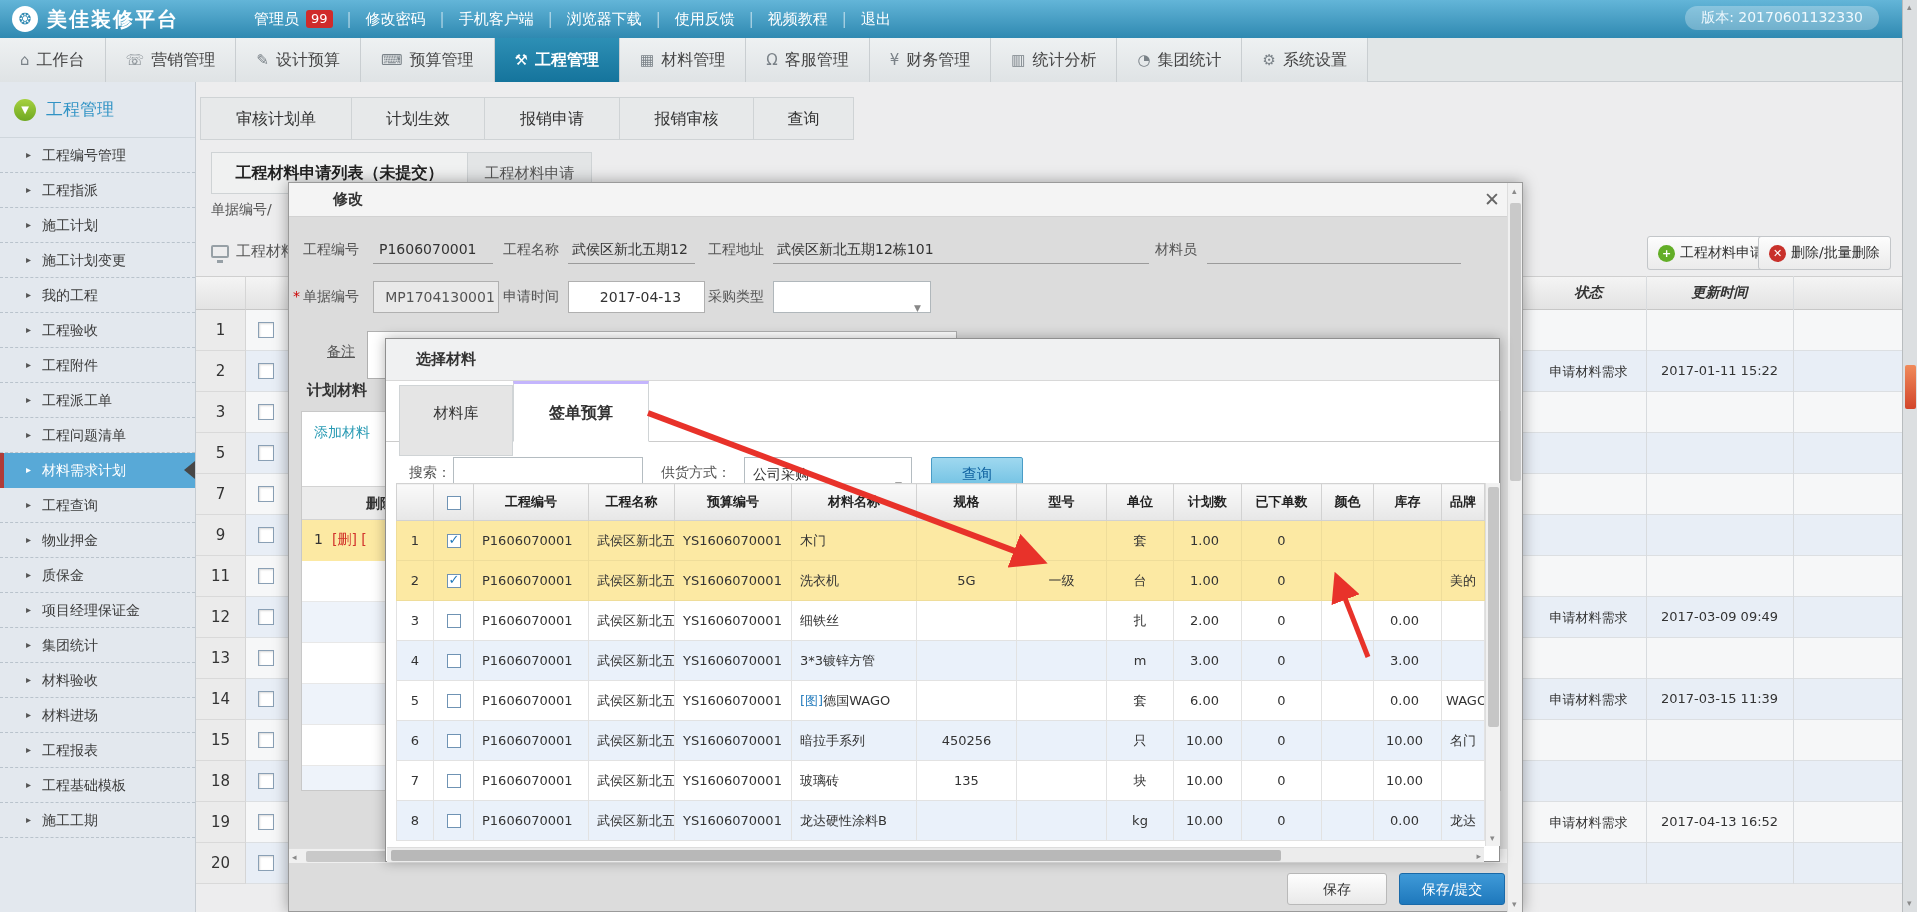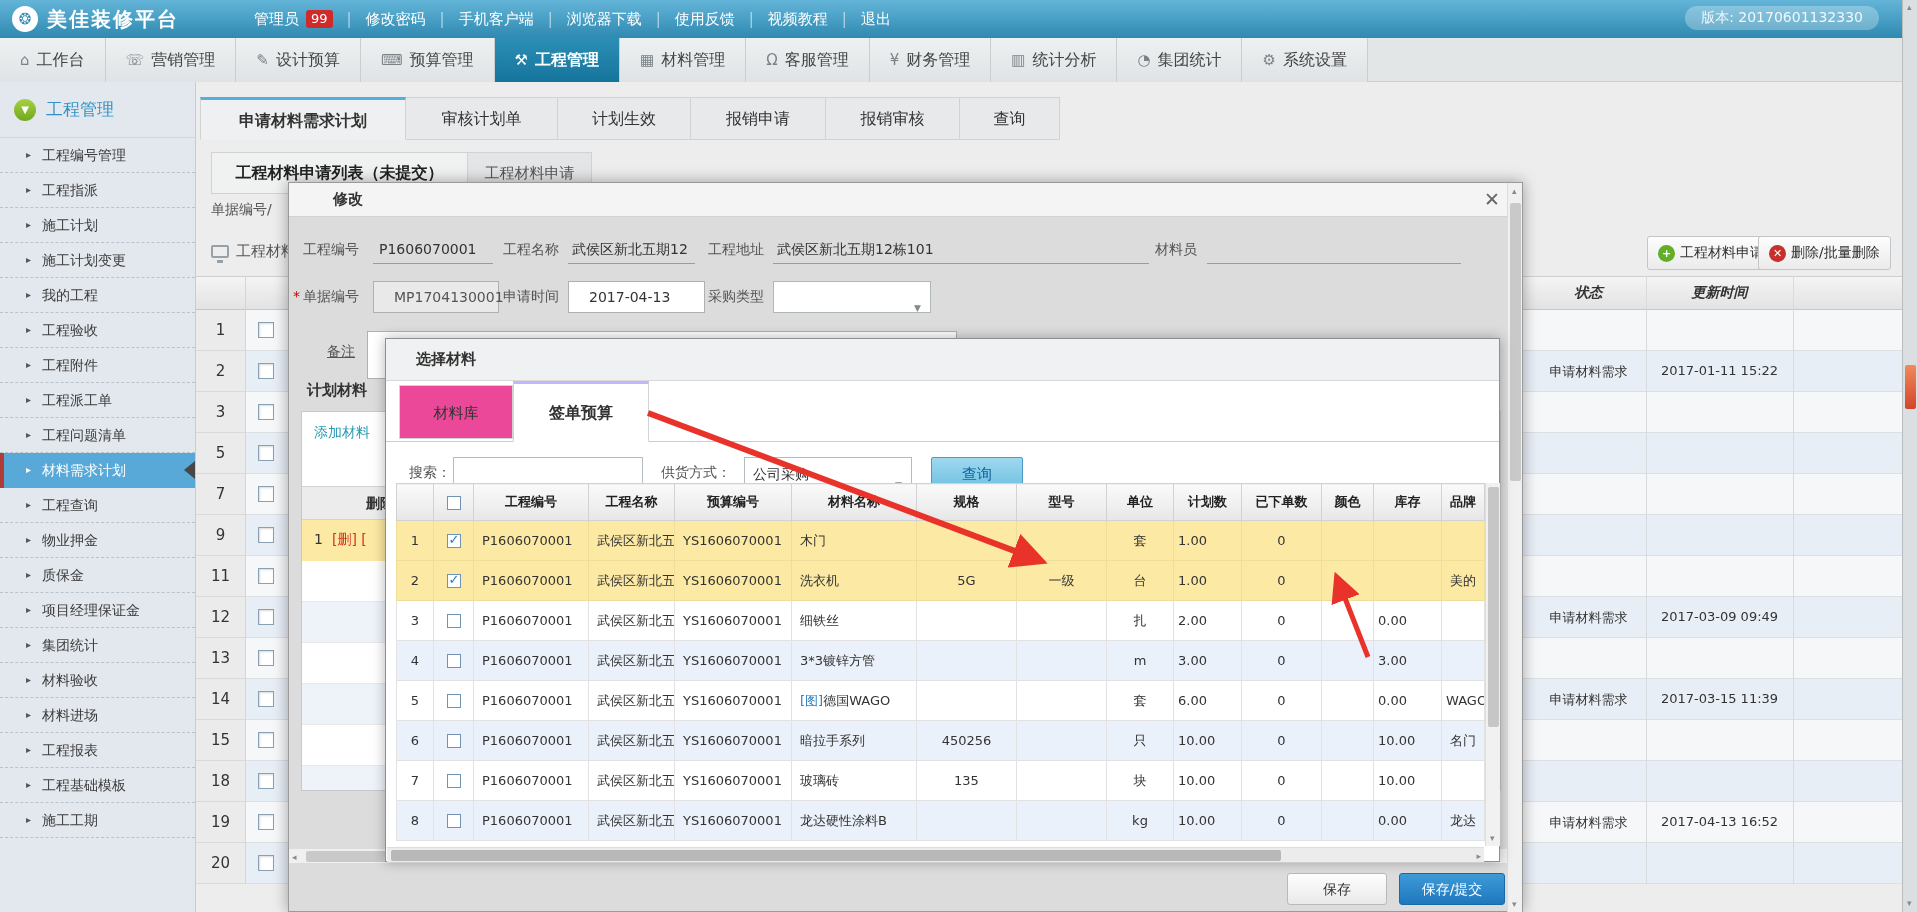--- a/index.html
+++ b/index.html
@@ -88,21 +88,21 @@
   
   #modal{left:288px;top:182px;width:1235px;height:730px;background:#dcdcdc;border:1px solid #9a9a9a;
          box-shadow:0 0 14px rgba(0,0,0,.35);z-index:10;}
   #modal-titlebar{left:0;top:0;width:100%;height:34px;background:#f4f4f4;border-bottom:1px solid #d2d2d2;}
   #modal-title{position:absolute;left:44px;top:7px;font-size:15px;font-weight:bold;color:#333;}
   #modal-close{position:absolute;right:22px;top:5px;font-size:19px;color:#666;cursor:pointer;}
   .fld-label{position:absolute;font-size:14px;color:#555;}
   .fld-value{position:absolute;font-size:14px;color:#333;}
   .fld-uline{position:absolute;border-bottom:1px solid #9b9b9b;height:1px;}
   .fld-box{position:absolute;height:32px;border:1px solid #b0b0b0;background:#fff;font-size:14px;color:#333;
-           line-height:30px;padding-left:20px;}
+           line-height:30px;padding-left:8px;text-align:center;}
   .fld-box.ro{background:#e9e9e9;color:#555;}
   .fld-star{position:absolute;color:#cc0000;font-size:14px;}
   .fld-select{position:absolute;height:32px;border:1px solid #b0b7bb;background:#fff;font-size:14px;color:#333;
               line-height:30px;padding-left:8px;}
   .sel-arrow{position:absolute;right:9px;top:11px;font-size:9px;color:#888;}
   #plan-title{position:absolute;left:18px;top:198px;font-size:15px;font-weight:bold;color:#333;}
   #plan-panel{position:absolute;left:12px;top:228px;width:1200px;height:380px;background:#fff;
               border:1px solid #c8c8c8;overflow:hidden;}
   #add-material{position:absolute;left:12px;top:12px;font-size:14px;color:#2a9bb4;cursor:pointer;}
   #plan-headbar{position:absolute;left:0;top:74px;width:1200px;height:34px;background:#ececec;
@@ -123,43 +123,43 @@
   #modal-save-submit{position:absolute;left:1110px;top:690px;width:106px;height:32px;
               background:linear-gradient(#3f9ad8,#1e78bc);border:1px solid #1a6aa9;border-radius:3px;
               font-size:14px;color:#fff;text-align:center;line-height:30px;cursor:pointer;}
 
   
   #picker{left:385px;top:338px;width:1115px;height:524px;background:#fff;border:1px solid #8f8f8f;
           box-shadow:0 0 12px rgba(0,0,0,.3);z-index:20;}
   #picker-titlebar{position:absolute;left:0;top:0;width:100%;height:42px;background:#f0f1f2;border-bottom:1px solid #d8d8d8;}
   #picker-title{position:absolute;left:30px;top:11px;font-size:15px;font-weight:bold;color:#333;}
   #picker-tabbar{position:absolute;left:0;top:42px;width:100%;height:61px;border-bottom:1px solid #ccc;}
-  .picker-tab{position:absolute;top:4px;height:54px;line-height:55px;text-align:center;font-size:15px;color:#333;
-              background:#ec4899;border:1px solid #d0d4d6;cursor:pointer;}
+  .picker-tab{position:absolute;top:4px;height:71px;line-height:55px;text-align:center;font-size:15px;color:#333;
+              background:#e5e5e5;border:1px solid #d0d4d6;cursor:pointer;}
   .picker-tab.active{top:0;height:61px;line-height:58px;background:#fff;border-bottom:1px solid #fff;
               border-top:3px solid #c4b5fd;font-weight:bold;font-size:16px;}
   #picker-search-label{position:absolute;left:23px;top:125px;font-size:14px;color:#555;}
   #picker-search-input{position:absolute;left:67px;top:118px;width:190px;height:34px;border:1px solid #b4bcc1;background:#fff;}
   #picker-supply-label{position:absolute;left:275px;top:125px;font-size:14px;color:#555;}
   #picker-supply-select{position:absolute;left:358px;top:118px;width:168px;height:34px;border:1px solid #b4bcc1;
               background:#fff;font-size:14px;color:#333;line-height:32px;padding-left:8px;}
   #picker-query{position:absolute;left:545px;top:118px;width:92px;height:34px;
               background:linear-gradient(#9fd8ef,#6cbfe2);border:1px solid #4a9cc6;border-radius:2px;
               font-size:15px;color:#0f62a0;text-align:center;line-height:32px;cursor:pointer;}
   #picker-table-wrap{position:absolute;left:10px;top:144px;}
   table.ptable{border-collapse:collapse;table-layout:fixed;width:1088px;font-size:13px;color:#333;}
   table.ptable th{height:37px;background:linear-gradient(#fafafa,#e7e7e7);border:1px solid #d2d2d2;
                   font-size:13px;font-weight:bold;color:#222;text-align:center;padding:0;}
   table.ptable td{height:40px;border:1px solid #e2e2e2;padding:0 4px;overflow:hidden;white-space:nowrap;}
   tr.p-plain td{background:#fff;}
   tr.p-alt td{background:#eaf1fa;}
   tr.p-hl td{background:#fce9a3;border-color:#efdd9a;}
   .c-left{text-align:left;padding-left:8px !important;}
   .c-center{text-align:center;}
-  .c-right{text-align:left;padding-right:10px !important;}
+  .c-right{text-align:center;padding-right:10px !important;}
   .cbx{display:inline-block;width:14px;height:14px;border:1px solid #6f93b4;background:#fff;position:relative;vertical-align:middle;}
   .cbx.checked::after{content:"✓";position:absolute;left:1px;top:-3px;color:#1f78b8;font-size:13px;font-weight:bold;}
   .mat-link{color:#2a7fbe;cursor:pointer;}
   #picker-vscroll{position:absolute;left:1099px;top:144px;width:15px;height:363px;background:#f1f1f1;border-left:1px solid #ddd;}
   #picker-vthumb{position:absolute;left:2px;top:4px;width:11px;height:240px;background:#c6c6c6;border-radius:2px;}
   #picker-hscroll{position:absolute;left:1px;top:508px;width:1097px;height:15px;background:#ececec;border-top:1px solid #ddd;}
   #picker-hthumb{position:absolute;left:4px;top:2px;width:890px;height:11px;background:#b8b8b8;border-radius:2px;}
 
   
   #page-scrollbar{left:1902px;top:0;width:15px;height:912px;background:#dcdfe1;border-left:1px solid #b8bcbe;z-index:45;}
@@ -264,21 +264,20 @@
         <div class="side-item"><span class="tri">▸</span><span>集团统计</span></div>
         <div class="side-item"><span class="tri">▸</span><span>材料验收</span></div>
         <div class="side-item"><span class="tri">▸</span><span>材料进场</span></div>
         <div class="side-item"><span class="tri">▸</span><span>工程报表</span></div>
         <div class="side-item"><span class="tri">▸</span><span>工程基础模板</span></div>
         <div class="side-item"><span class="tri">▸</span><span>施工工期</span></div>
       </div>
   </div>
 
   <div id="main-tabs" class="abs">
-      <div class="main-tab active" style="width: 206px;">申请材料需求计划</div>
       <div class="main-tab" style="width: 152px;">审核计划单</div>
       <div class="main-tab" style="width: 133px;">计划生效</div>
       <div class="main-tab" style="width: 135px;">报销申请</div>
       <div class="main-tab" style="width: 134px;">报销审核</div>
       <div class="main-tab" style="width: 100px;">查询</div>
     </div>
   <div id="subtabs" class="abs">
       <div class="sub-tab active" style="width: 257px;">工程材料申请列表（未提交）</div>
       <div class="sub-tab" style="width: 124px;">工程材料申请</div>
     </div>

